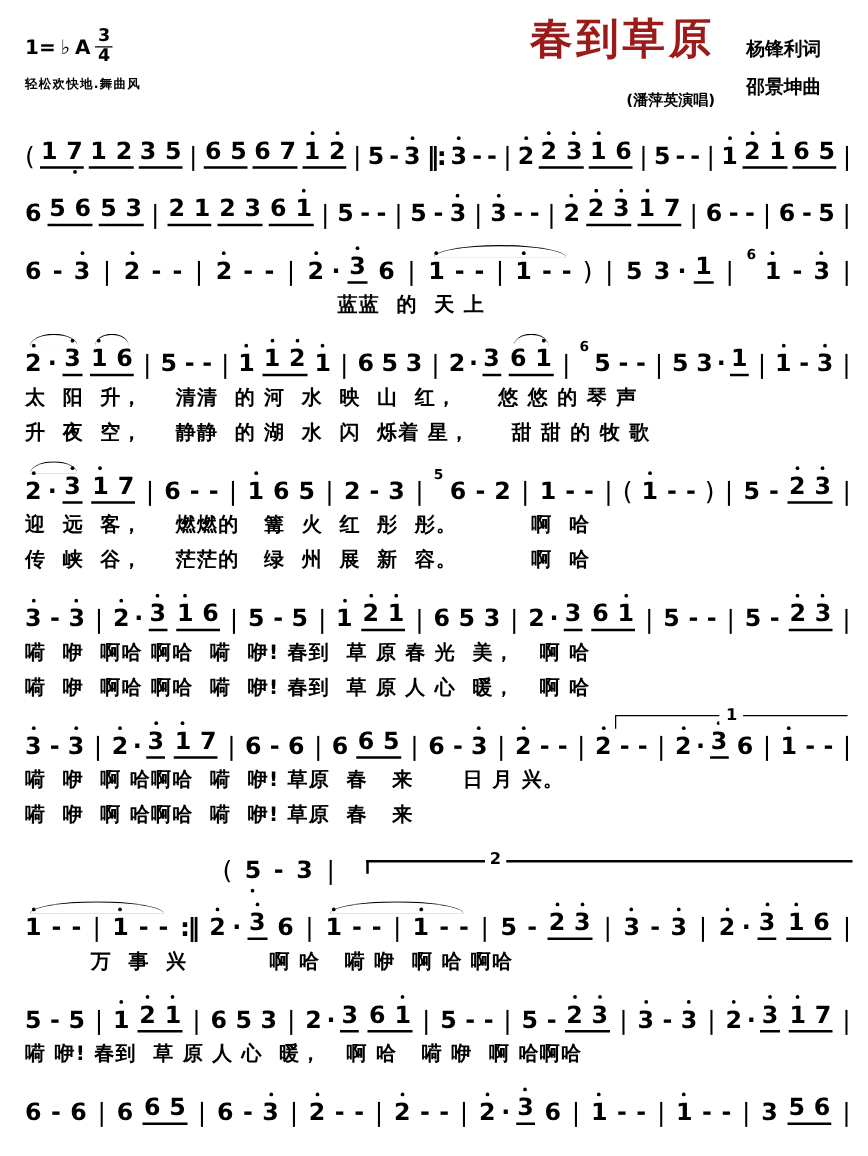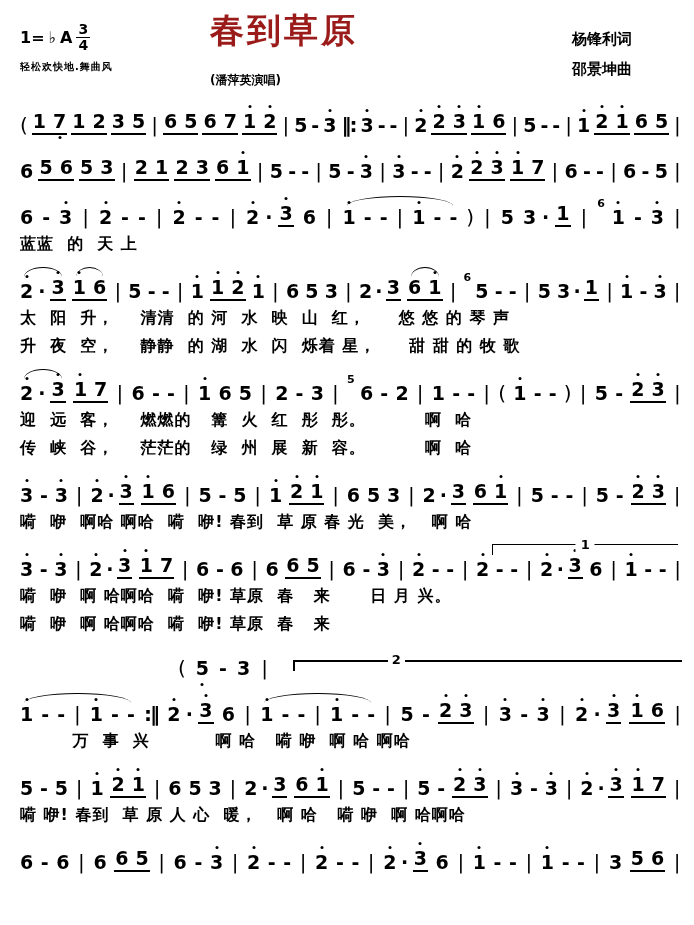--- a/index.html
+++ b/index.html
@@ -8,24 +8,24 @@
   .page{padding:8px 12px 0 20px;position:relative;}
 
   
   .hdr{display:flex;justify-content:space-between;align-items:flex-start;}
   .hdr-left{width:190px;padding-top:14px;}
   .keyline{font-size:16px;font-weight:bold;display:flex;align-items:center;gap:4px;}
   .frac{display:inline-flex;flex-direction:column;line-height:1;font-size:14px;
         text-align:center;font-weight:bold;}
   .frac .top{border-bottom:1.5px solid #000;padding:0 2px 1px;}
   .tempo{font-size:10px;font-weight:bold;margin-top:8px;letter-spacing:1px;}
-  .hdr-mid{text-align:left;flex:1;}
+  .hdr-mid{text-align:right;flex:1;}
   .title{font-size:34px;font-weight:bold;letter-spacing:3px;}
   .subtitle{font-size:12px;font-weight:bold;margin-top:18px;}
-  .hdr-right{width:110px;text-align:left;font-size:15px;font-weight:bold;
+  .hdr-right{width:110px;text-align:center;font-size:15px;font-weight:bold;
              line-height:2;padding-top:16px;}
 
   
   .score{margin-top:10px;}
   .sys{position:relative;margin-top:11px;}
   .notes{display:flex;align-items:flex-end;justify-content:space-between;
          font-size:19px;font-weight:bold;padding-top:12px;line-height:1;}
   .note{position:relative;display:inline-block;}
   .hi::after{content:'';position:absolute;left:50%;top:-7px;width:3px;height:3px;
              border-radius:50%;background:#000;transform:translateX(-50%);}
@@ -51,21 +51,21 @@
                background:#fff;padding:0 5px;font-size:13px;font-weight:bold;}
   .sys.pickup .notes{justify-content:flex-start;gap:10px;margin-left:158px;}
   .trailvolta{flex:1;align-self:flex-end;margin:0 0 7px 14px;height:9px;
               border-top:2px solid #000;border-left:2px solid #000;position:relative;}
   .trailvolta .vlab{position:absolute;top:-9px;left:24%;background:#fff;
                     padding:0 4px;font-size:13px;font-weight:bold;}
 
   
   .lyr{font-size:16px;font-weight:bold;white-space:pre;margin-top:7px;
        letter-spacing:1px;}
-  .lyr.right{text-align:left;padding-right:44px;}
+  .lyr.right{text-align:center;padding-right:44px;}
 </style>
 </head>
 <body>
 
 <div class="page">
 
   <div class="hdr">
     <div class="hdr-left">
       <div class="keyline">
         <span>1=</span>
@@ -417,20 +417,21 @@
           <span class="bar">|</span>
           <span class="note">5</span>
           <span class="dash">-</span>
           <span class="beam">
             <span class="note hi">2</span>
             <span class="note hi">3</span>
           </span>
           <span class="bar">|</span>
         </div>
         <div class="lyr">嗬  咿  啊哈 啊哈  嗬  咿! 春到  草 原 春 光  美，   啊 哈</div>
+        <div class="lyr">嗬  咿  啊哈 啊哈  嗬  咿! 春到  草 原 人 心  暖，   啊 哈</div>
       </div>
       <div class="sys">
         <div class="notes">
           <span class="note hi">3</span>
           <span class="dash">-</span>
           <span class="note hi">3</span>
           <span class="bar">|</span>
           <span class="note hi">2</span>
           <span class="augdot">·</span>
           <span class="beam">

